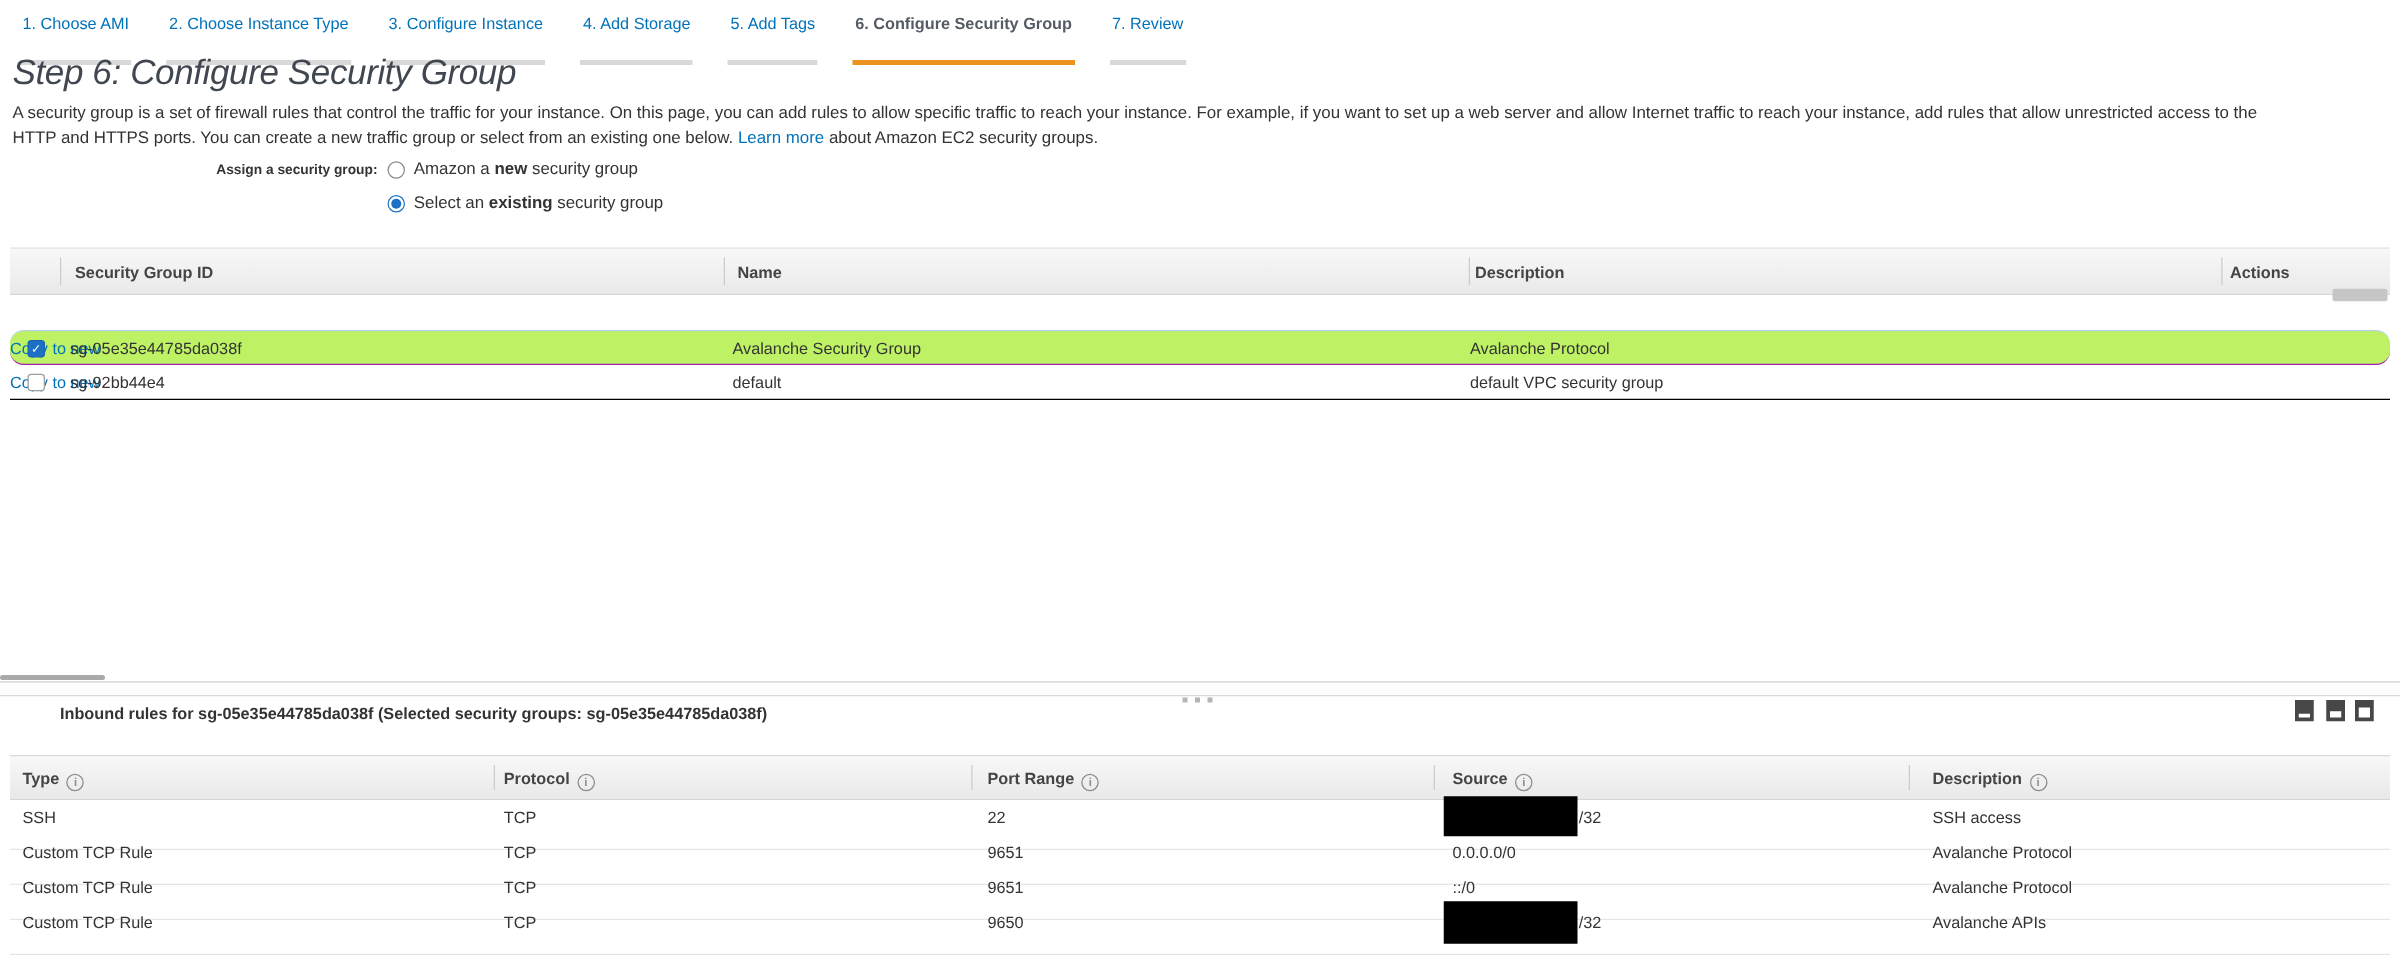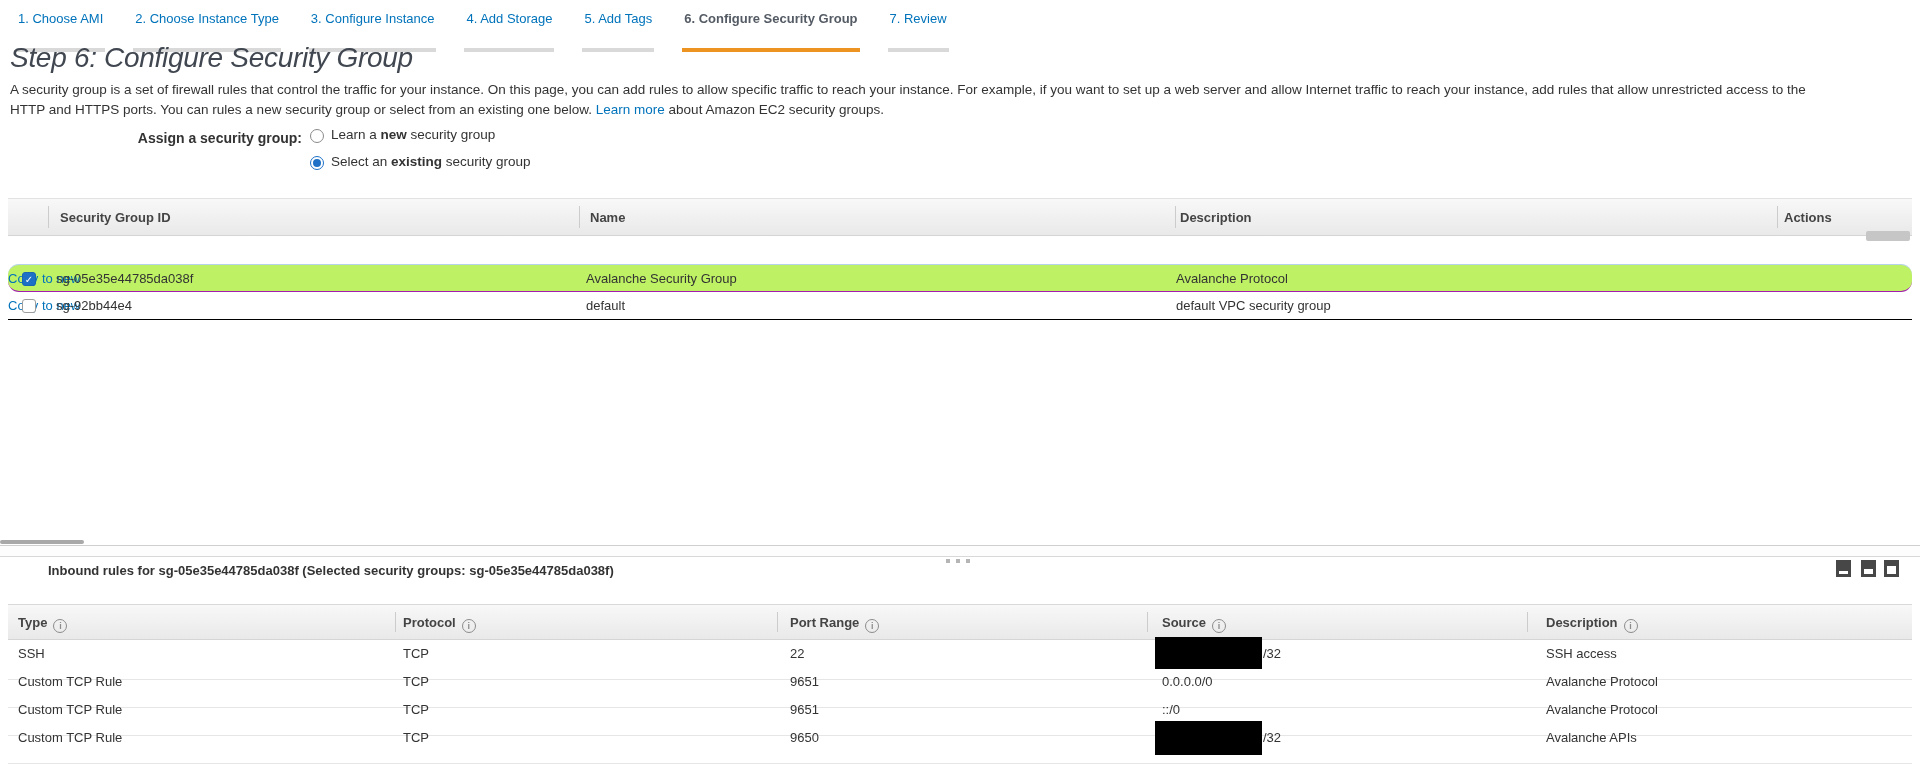--- a/index.html
+++ b/index.html
@@ -14,21 +14,21 @@
 
   
   .page-title { position: absolute; left: 10px; top: 42px; font-size: 28px; font-weight: 400;
                 color: #414750; letter-spacing: -0.3px; font-style: italic; }
   .desc { position: absolute; left: 10px; top: 80px; width: 1902px; font-size: 13.5px;
           line-height: 20px; color: #333; }
   .link { color: #0073bb; text-decoration: none; cursor: pointer; }
 
   
   .assign-label { position: absolute; left: 110px; top: 130px; width: 192px; text-align: right;
-                  font-size: 14px; font-weight: bold; color: #333; }
+                  font-size: 11px; font-weight: bold; color: #333; }
   .radio-row { position: absolute; left: 310px; font-size: 13.5px; color: #333; height: 18px; }
   .radio-row .lbl { vertical-align: 2px; }
   .radio { display: inline-block; width: 14px; height: 14px; border-radius: 50%;
            border: 1px solid #8a8a8a; background: #fff; margin-right: 7px; position: relative;
            cursor: pointer; vertical-align: -2px; }
   .radio.selected { border-color: #1d70c6; }
   .radio.selected::after { content: ""; position: absolute; left: 2px; top: 2px; width: 8px;
            height: 8px; border-radius: 50%; background: #1d70c6; }
 
   
@@ -98,26 +98,26 @@
 
 <div class="screen">
 
   <nav class="tabbar">
     <span class="tab">1. Choose AMI</span><span class="tab">2. Choose Instance Type</span><span class="tab">3. Configure Instance</span><span class="tab">4. Add Storage</span><span class="tab">5. Add Tags</span><span class="tab active">6. Configure Security Group</span><span class="tab">7. Review</span>
   </nav>
 
   <h1 class="page-title">Step 6: Configure Security Group</h1>
   <p class="desc">
     <span>A security group is a set of firewall rules that control the traffic for your instance. On this page, you can add rules to allow specific traffic to reach your instance. For example, if you want to set up a web server and allow Internet traffic to reach your instance, add rules that allow unrestricted access to the</span><br>
-    <span>HTTP and HTTPS ports. You can rules a new security group or select from an existing one below. </span><a class="link">Learn more</a><span> about Amazon EC2 security groups.</span>
+    <span>HTTP and HTTPS ports. You can create a new traffic group or select from an existing one below. </span><a class="link">Learn more</a><span> about Amazon EC2 security groups.</span>
   </p>
 
   <div class="assign-label">Assign a security group:</div>
   <div class="radio-row" style="top:127px;">
-    <span class="radio"></span><span class="lbl"><span>Learn a </span><b>new</b><span> security group</span></span>
+    <span class="radio"></span><span class="lbl"><span>Amazon a </span><b>new</b><span> security group</span></span>
   </div>
   <div class="radio-row" style="top:154px;">
     <span class="radio selected"></span><span class="lbl"><span>Select an </span><b>existing</b><span> security group</span></span>
   </div>
 
   <div class="sg-header">
     <span class="sep" style="left:40px;"></span>
     <span class="sep" style="left:571px;"></span>
     <span class="sep" style="left:1167px;"></span>
     <span class="sep" style="left:1769px;"></span>

